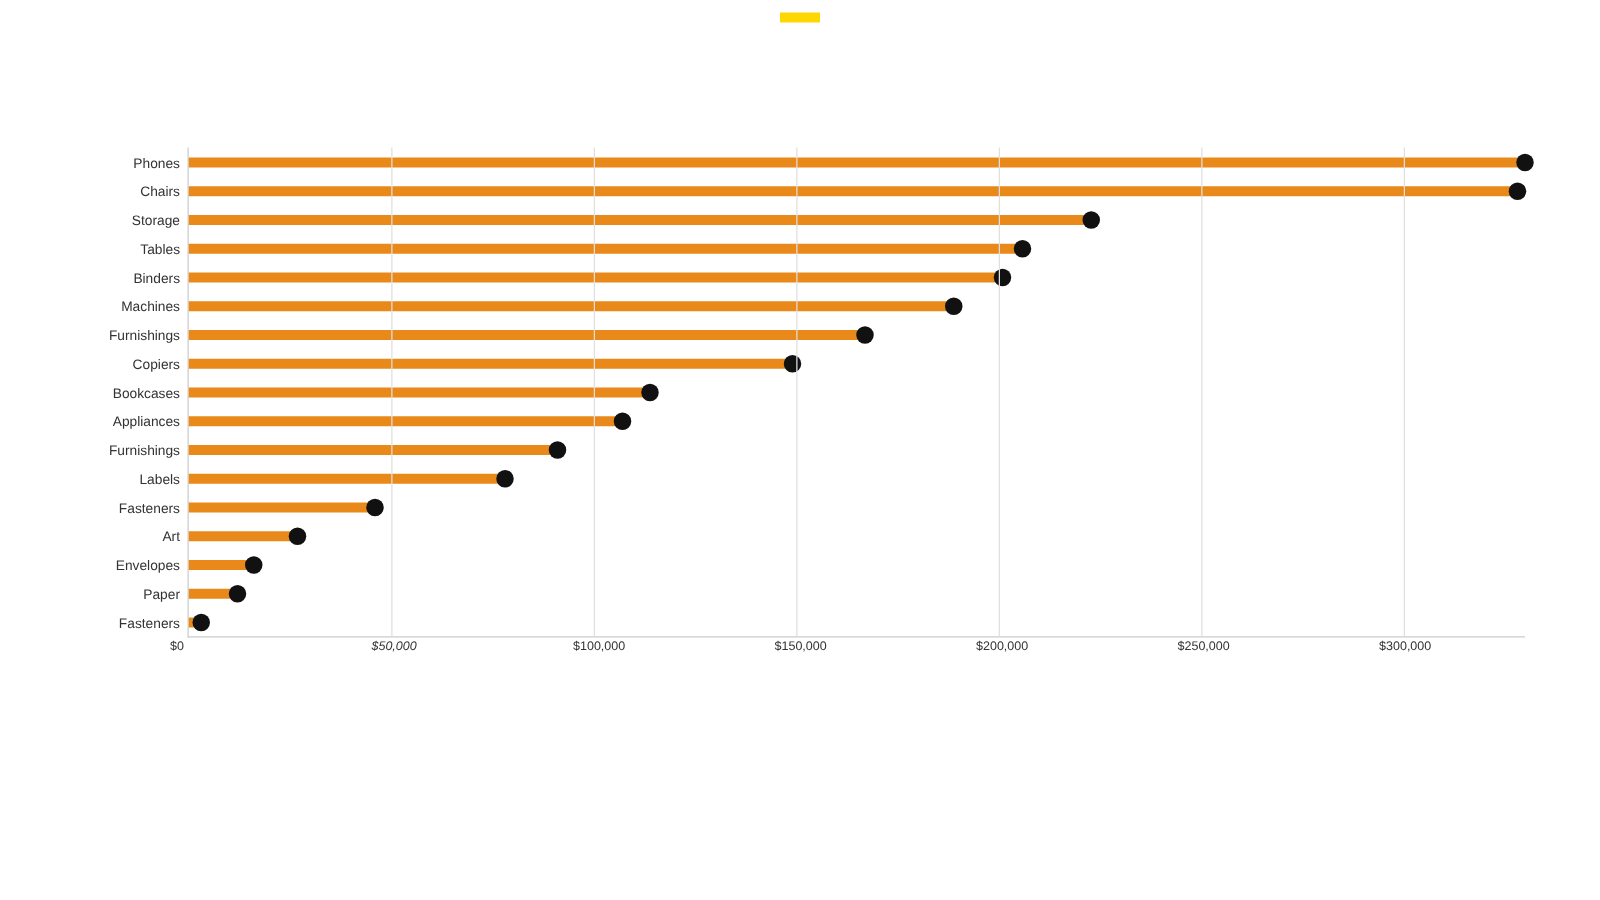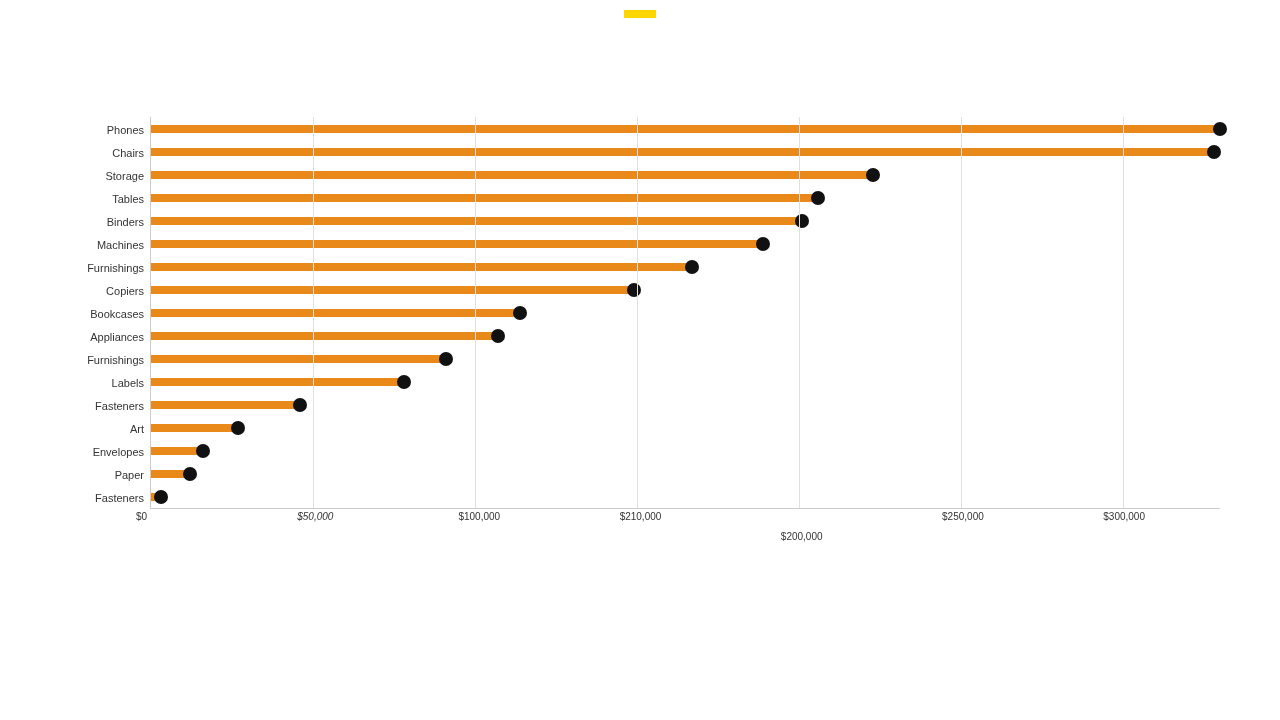--- a/index.html
+++ b/index.html
@@ -251,19 +251,19 @@
         <div class="grid-line" style="left: 60.6061%;"></div>
         <div class="grid-line" style="left: 75.7576%;"></div>
         <div class="grid-line" style="left: 90.9091%;"></div>
       </div>
   </div>
 
   <div class="x-axis" id="x-axis" style="position: relative; height: 18px;">
       <span class="x-tick" style="position: absolute; left: calc(0% - 20px);">$0</span>
       <span class="x-tick" style="position: absolute; left: calc(15.1515% - 20px); font-style: italic;">$50,000</span>
       <span class="x-tick" style="position: absolute; left: calc(30.303% - 20px);">$100,000</span>
-      <span class="x-tick" style="position: absolute; left: calc(45.4545% - 20px);">$210,000</span>
-      <span class="x-tick" style="position: absolute; left: calc(60.6061% - 20px); margin-top: 20px;">$200,000</span>
+      <span class="x-tick" style="position: absolute; left: calc(45.4545% - 20px);">$150,000</span>
+      <span class="x-tick" style="position: absolute; left: calc(60.6061% - 20px);">$200,000</span>
       <span class="x-tick" style="position: absolute; left: calc(75.7576% - 20px);">$250,000</span>
       <span class="x-tick" style="position: absolute; left: calc(90.9091% - 20px);">$300,000</span>
     </div>
   <div class="x-axis-label"></div>
 </div>
 
 </body></html>

